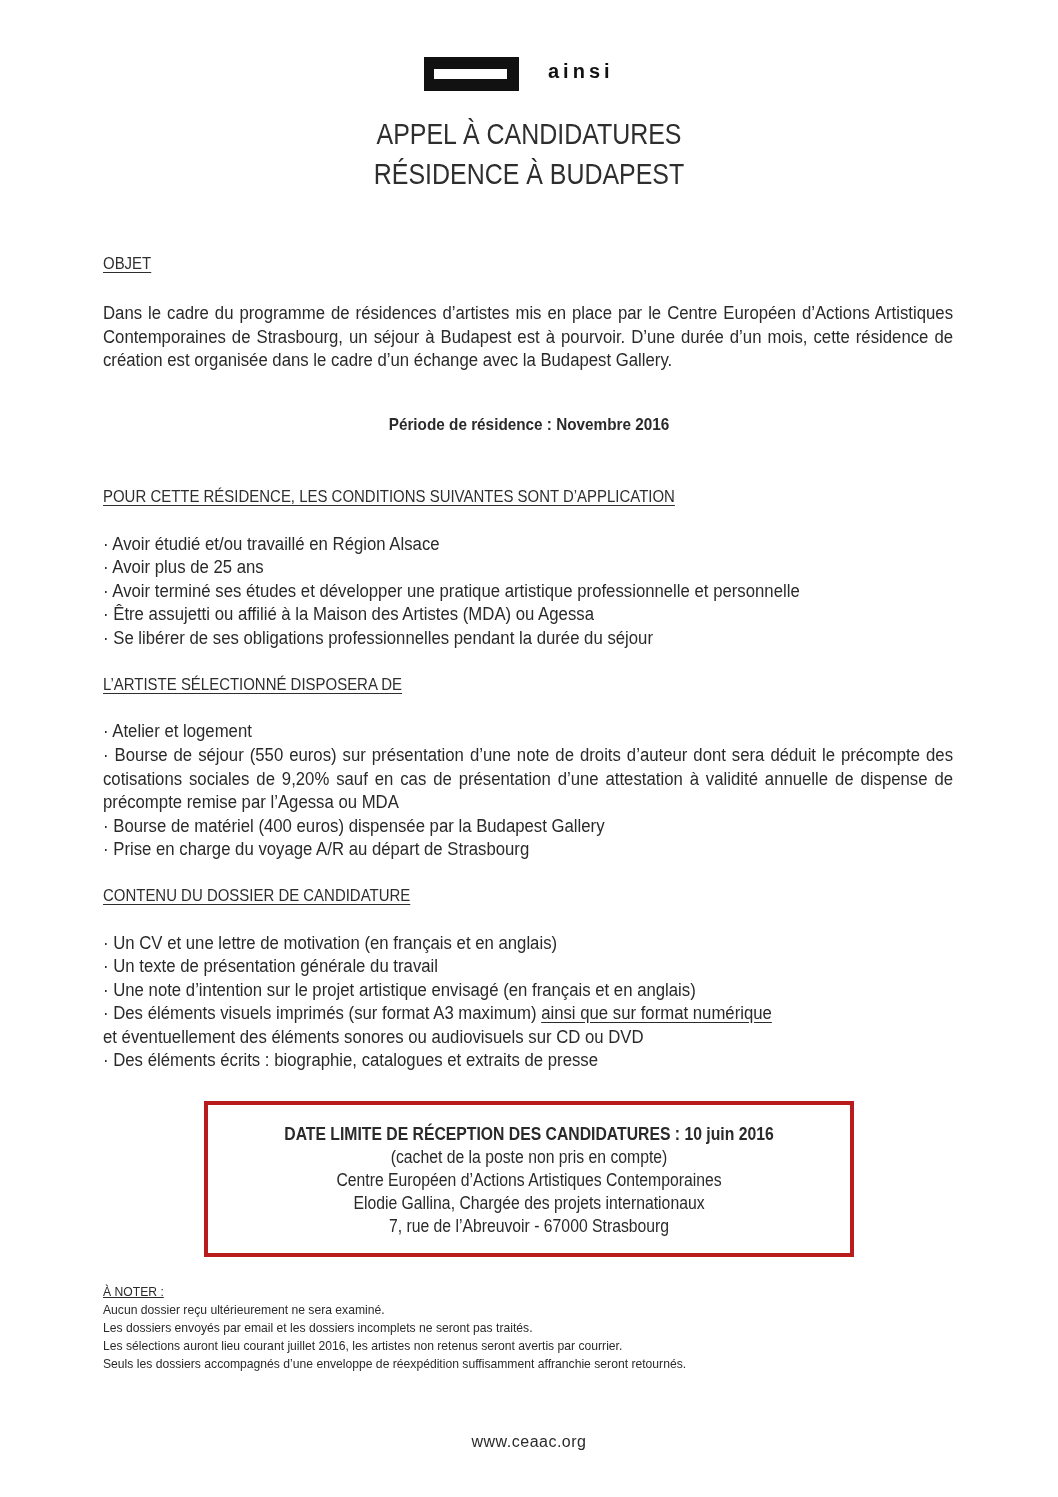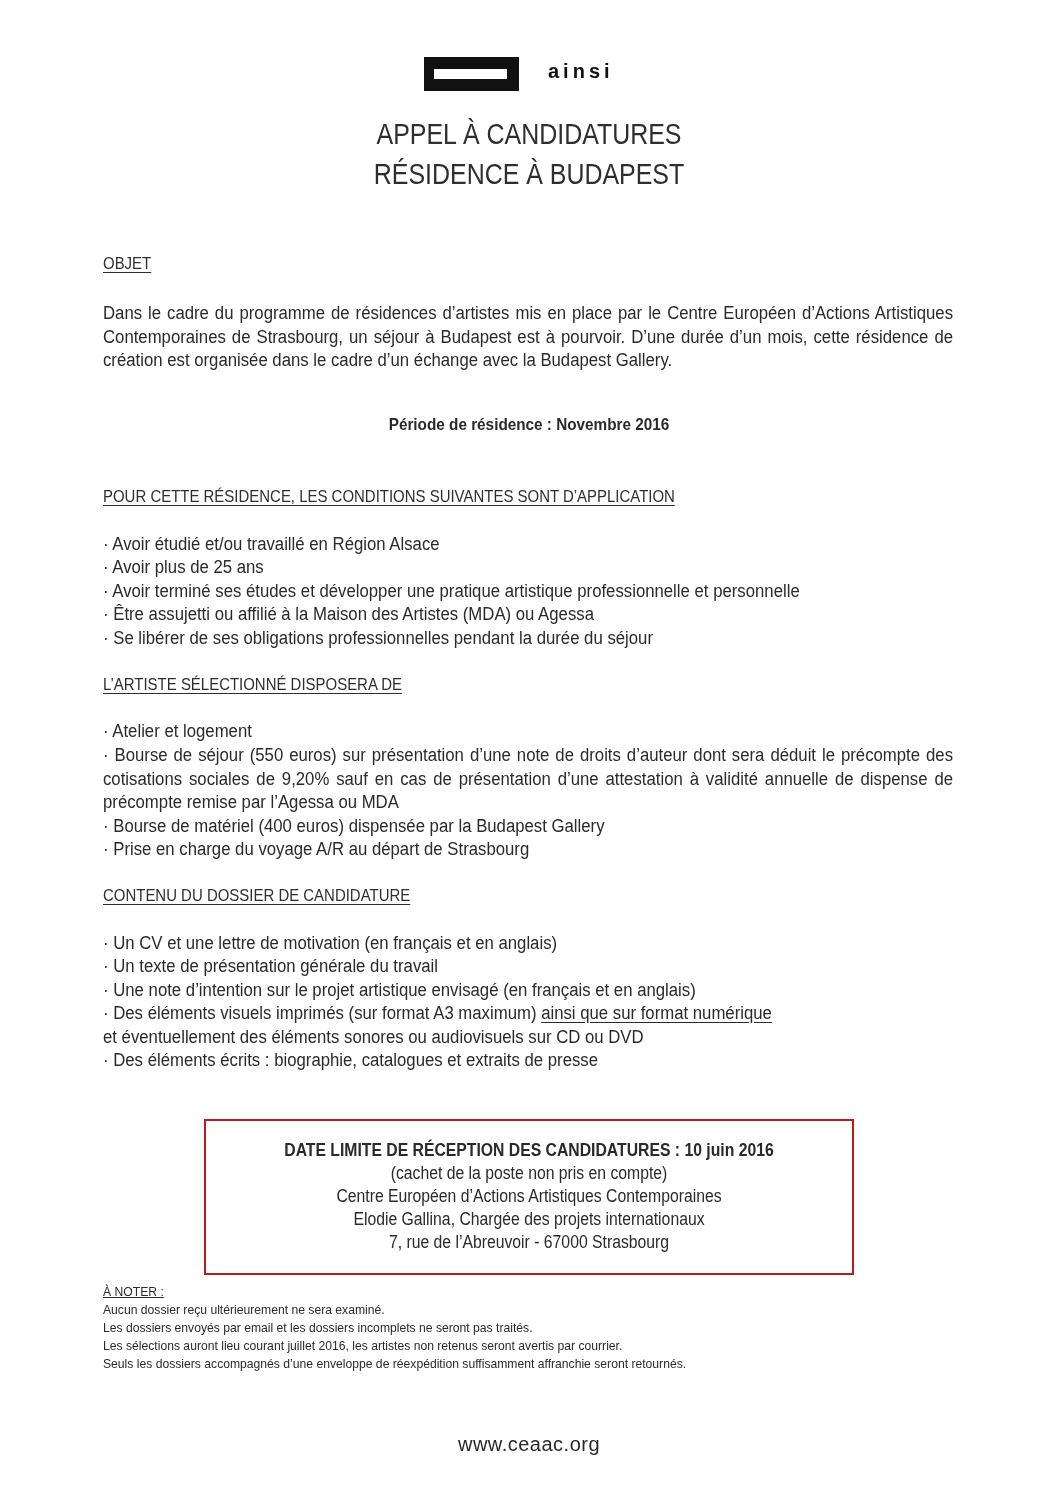--- a/index.html
+++ b/index.html
@@ -33,30 +33,30 @@
   }
   .para.cond { transform: scaleX(0.93); transform-origin: left; width: 914px; }
   .line { left: 103px; font-size: 18px; line-height: 23.5px; white-space: nowrap;
     transform: scaleX(0.93); transform-origin: left; }
   .center-bold {
     left: 0; width: 1058px; text-align: center; font-weight: bold; font-size: 17px;
     transform: scaleX(0.9); transform-origin: center;
   }
   .deadline-box {
     left: 204px; top: 1101px; width: 650px; height: 156px;
-    border: 2px solid #b91c1c; box-sizing: border-box; margin-top: 18px;
+    border: 4px solid #b91c1c; box-sizing: border-box;
   }
   .deadline-box .l {
     text-align: center; font-size: 17.5px; line-height: 23px; white-space: nowrap;
   }
   .deadline-box .l.b { font-weight: bold; }
   .notes { left: 103px; font-size: 13.5px; line-height: 18px; white-space: nowrap;
     transform: scaleX(0.9); transform-origin: left; }
   .notes .h { text-decoration: underline; }
-  .footer { left: 0; width: 1058px; text-align: center; top: 1433px; font-size: 20px; letter-spacing: 0.5px; }
+  .footer { left: 0; width: 1058px; text-align: center; top: 1433px; font-size: 16px; letter-spacing: 0.5px; }
   u.ul { text-underline-offset: 3px; }
 </style>
 </head>
 <body>
 
 <div class="abs logo-box">
     <div class="inner"></div>
   </div>
 <div class="abs logo-text">ainsi</div>
 

